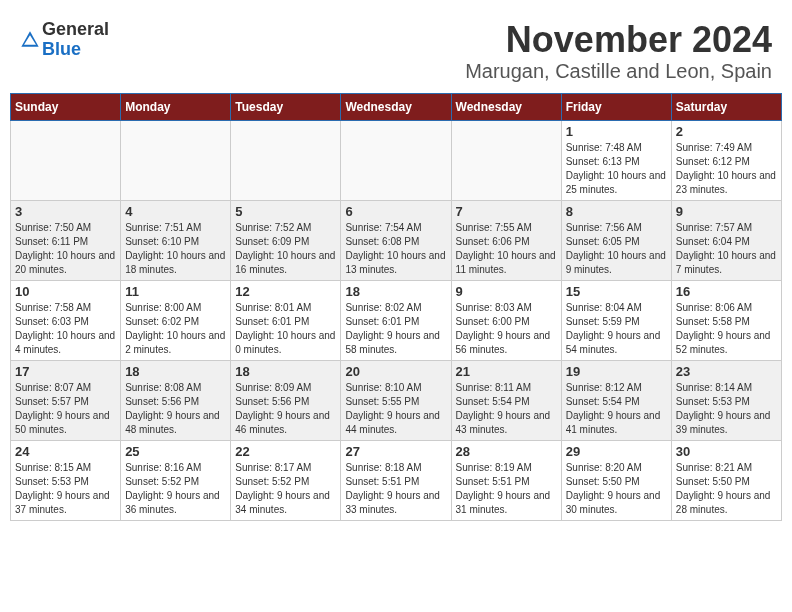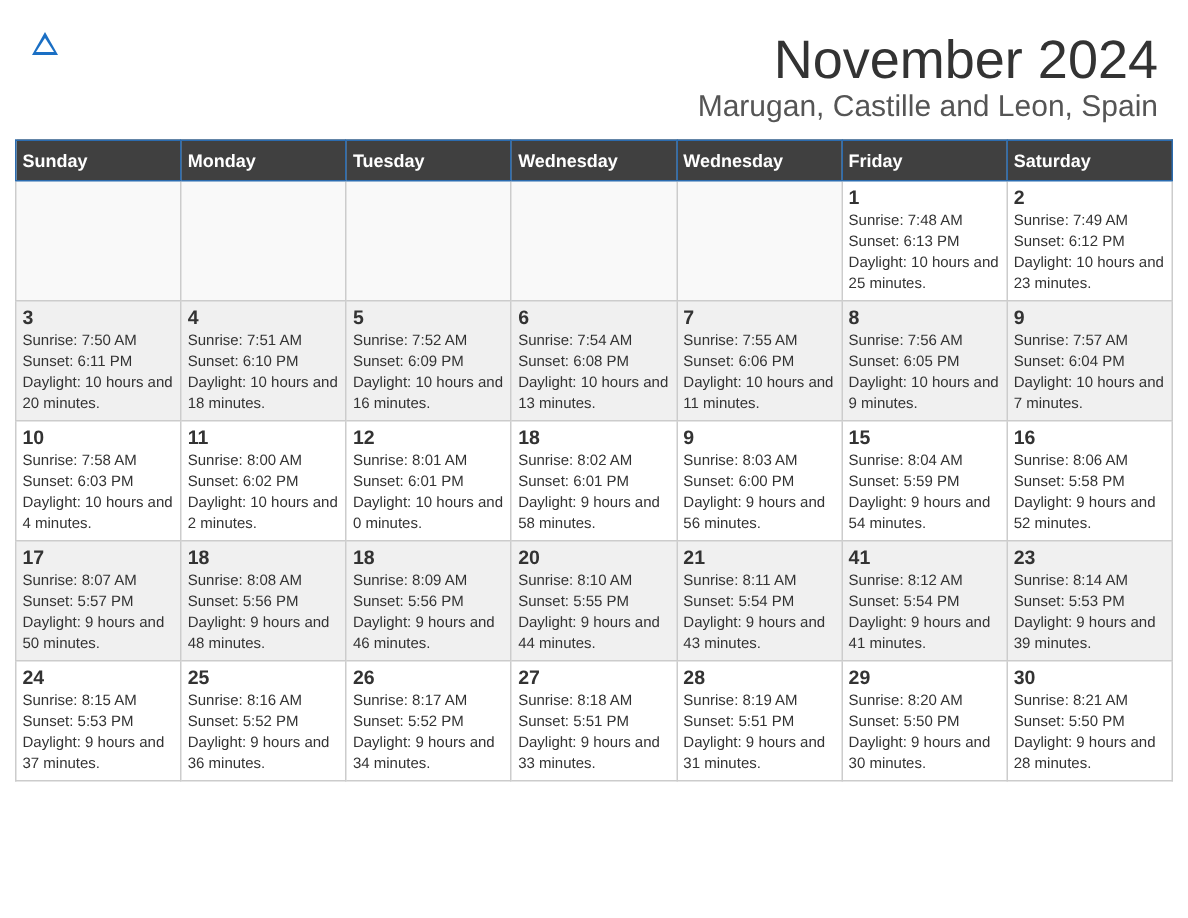--- a/index.html
+++ b/index.html
@@ -28,35 +28,35 @@
     .logo-general { color: #333; }
     .logo-blue { color: #1a6fc4; }
     .logo-icon {
       width: 20px;
       height: 20px;
       margin-right: 2px;
     }
     .title-block { text-align: right; }
     .month-title {
       font-size: 36px;
-      font-weight: normal;
+      font-weight: bold;
       color: #333;
       line-height: 1.1;
     }
     .location-title {
       font-size: 20px;
       color: #555;
     }
     .calendar {
       width: 100%;
       border-collapse: collapse;
       margin-top: 5px;
     }
     .calendar th {
-      background: #404040;
+      background: #7f1d1d;
       color: #fff;
       font-size: 12px;
       font-weight: bold;
       padding: 6px 4px;
       text-align: left;
       border: 1px solid #2b6cb0;
     }
     .calendar td {
       border: 1px solid #ccc;
       vertical-align: top;
@@ -88,20 +88,24 @@
 </head>
 <body>
 
 <div>
   <div class="header">
     <div class="logo">
       <svg class="logo-icon" viewBox="0 0 30 30" xmlns="http://www.w3.org/2000/svg">
         <polygon points="15,2 28,25 2,25" fill="#1a6fc4"></polygon>
         <polygon points="15,8 24,22 6,22" fill="#fff"></polygon>
       </svg>
+      <div class="logo-text">
+        <div class="logo-general">General</div>
+        <div class="logo-blue">Blue</div>
+      </div>
     </div>
     <div class="title-block">
       <div class="month-title">November 2024</div>
       <div class="location-title">Marugan, Castille and Leon, Spain</div>
     </div>
   </div>
 
   <table class="calendar">
     <thead>
       <tr>
@@ -205,39 +209,39 @@
           </td>
           <td>
             <span class="day-number">20</span>
             <div class="day-info">Sunrise: 8:10 AM<br>Sunset: 5:55 PM<br>Daylight: 9 hours and 44 minutes.</div>
           </td>
           <td>
             <span class="day-number">21</span>
             <div class="day-info">Sunrise: 8:11 AM<br>Sunset: 5:54 PM<br>Daylight: 9 hours and 43 minutes.</div>
           </td>
           <td>
-            <span class="day-number">41</span>
+            <span class="day-number">19</span>
             <div class="day-info">Sunrise: 8:12 AM<br>Sunset: 5:54 PM<br>Daylight: 9 hours and 41 minutes.</div>
           </td>
           <td>
             <span class="day-number">23</span>
             <div class="day-info">Sunrise: 8:14 AM<br>Sunset: 5:53 PM<br>Daylight: 9 hours and 39 minutes.</div>
           </td>
         </tr>
         <tr>
           <td>
             <span class="day-number">24</span>
             <div class="day-info">Sunrise: 8:15 AM<br>Sunset: 5:53 PM<br>Daylight: 9 hours and 37 minutes.</div>
           </td>
           <td>
             <span class="day-number">25</span>
             <div class="day-info">Sunrise: 8:16 AM<br>Sunset: 5:52 PM<br>Daylight: 9 hours and 36 minutes.</div>
           </td>
           <td>
-            <span class="day-number">26</span>
+            <span class="day-number">22</span>
             <div class="day-info">Sunrise: 8:17 AM<br>Sunset: 5:52 PM<br>Daylight: 9 hours and 34 minutes.</div>
           </td>
           <td>
             <span class="day-number">27</span>
             <div class="day-info">Sunrise: 8:18 AM<br>Sunset: 5:51 PM<br>Daylight: 9 hours and 33 minutes.</div>
           </td>
           <td>
             <span class="day-number">28</span>
             <div class="day-info">Sunrise: 8:19 AM<br>Sunset: 5:51 PM<br>Daylight: 9 hours and 31 minutes.</div>
           </td>

